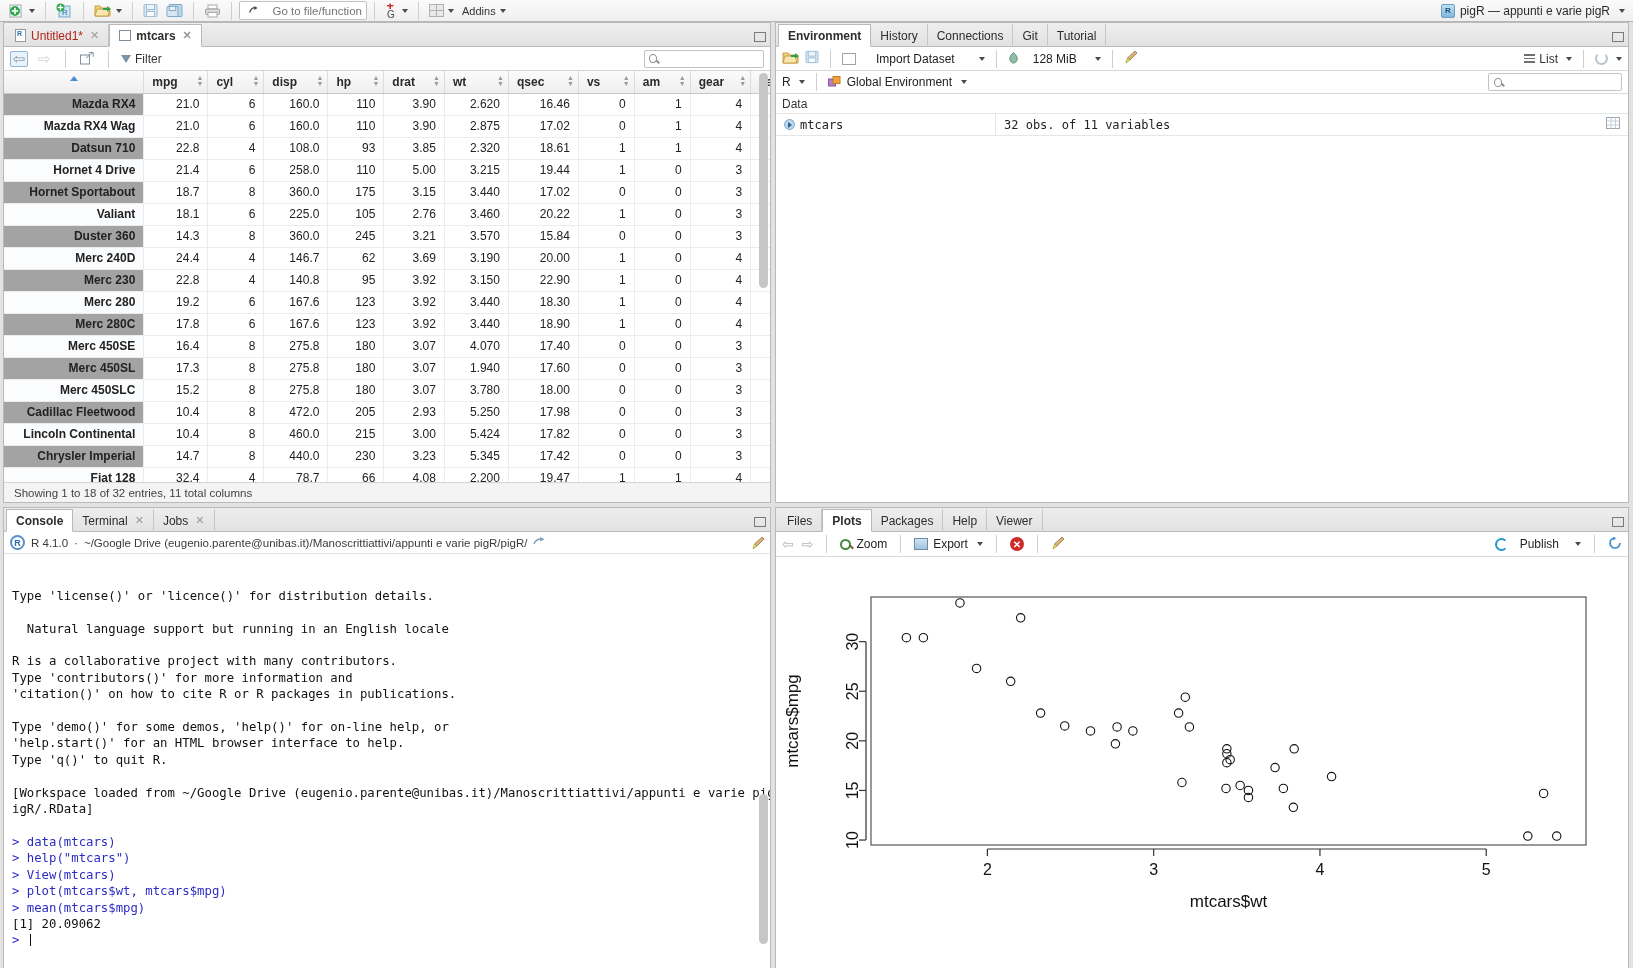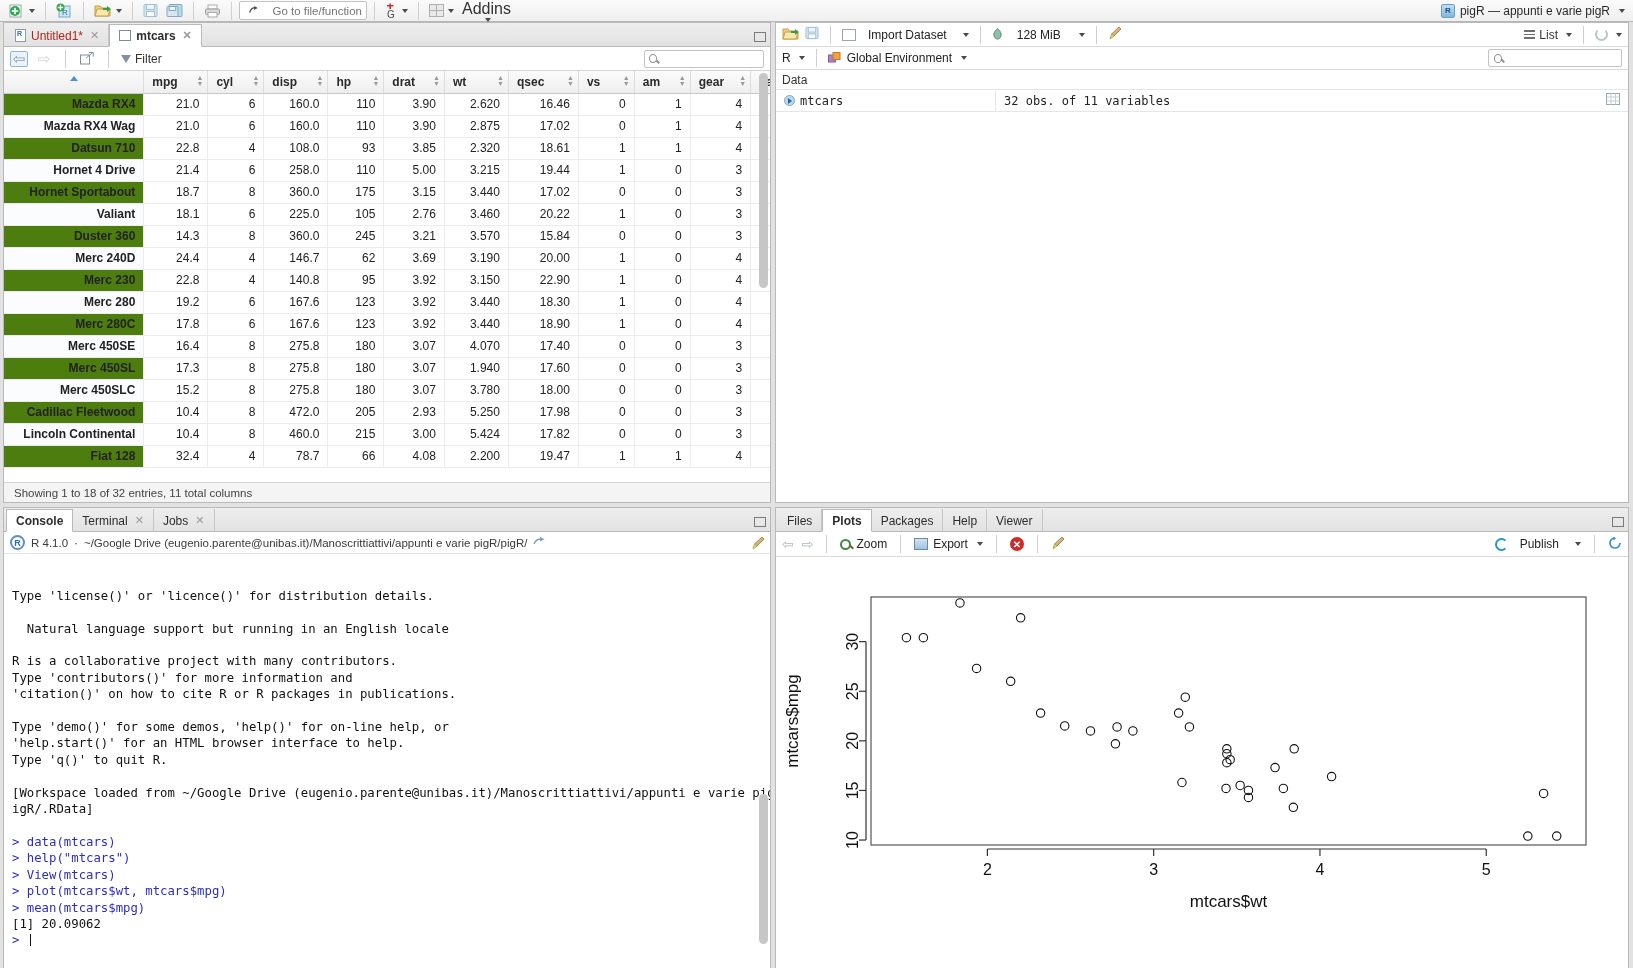--- a/index.html
+++ b/index.html
@@ -22,21 +22,21 @@
     position: relative;
   }
   .tbtn { display:flex; align-items:center; height:21px; padding:0 3px; border-radius:2px; cursor:default; }
   .sep { width:1px; height:18px; background:#cfcfcf; margin:0 5px; }
   .caret { width:0;height:0;border-left:3.5px solid transparent;border-right:3.5px solid transparent;border-top:4px solid #4a4a4a; margin-left:4px; }
   .gotofile {
     width: 128px; height: 19px; background:#fff; border:1px solid #c3c3c3; border-radius:2px;
     display:flex; align-items:center; padding-left:8px; gap:12px; color:#8a8a8a; font-size:11.5px;
   }
   .gotofile input { border:0; outline:0; font-size:11.5px; color:#555; width:100%; font-family:inherit; background:transparent;}
-  .addins { font-size:16px; color:#333; display:flex; align-items:center;flex-direction:column; }
+  .addins { font-size:11px; color:#333; display:flex; align-items:center; }
   .projname { position:absolute; right:8px; display:flex; align-items:center; gap:5px; font-size:12px; color:#2b2b2b;}
   .projicon { width:14px;height:14px;background:linear-gradient(#bfe0f5,#7fb8dd); border:1px solid #6f9ec2; border-radius:2px; display:flex;align-items:center;justify-content:center;font-size:8px;color:#1d4f75;font-weight:bold;}
 
   
   .grid { flex:1; display:flex; gap:4px; padding:0 3px 3px 3px; background:#e2e2e2; }
   .col { display:flex; flex-direction:column; gap:4px; }
   .colL { width: 768px; }
   .colR { width: 854px; }
   .panel { background:#fff; border:1px solid #b9b9b9; display:flex; flex-direction:column; overflow:hidden; }
 
@@ -79,21 +79,21 @@
   .dv-scroll { flex:1; overflow:hidden; position:relative; background:#fff; }
   table.dv { border-collapse:collapse; width:808px; font-size:12px; table-layout:fixed;}
   table.dv th {
     background:linear-gradient(#fbfbfb,#eeeeee); border-bottom:1px solid #c8c8c8; border-right:1px solid #dcdcdc;
     font-weight:bold; font-size:12px; color:#2a2a2a; height:22px; text-align:left; padding:0 8px; position:relative; white-space:nowrap;
   }
   table.dv th.rowname { text-align:right; }
   table.dv th .sorter { position:absolute; right:4px; top:4px; font-size:7px; color:#9a9a9a; line-height:6px;}
   table.dv th .sortasc { position:absolute; left:50%; top:5px; transform:translateX(-50%); width:0;height:0;border-left:4px solid transparent;border-right:4px solid transparent;border-bottom:5px solid #4b8fd0;}
   table.dv td { border-bottom:1px solid #ececec; border-right:1px solid #ececec; height:22px; padding:0 8px; text-align:right; white-space:nowrap;}
-  table.dv td.rowname { font-weight:bold; text-align:right; background:#4d7c0f; }
+  table.dv td.rowname { font-weight:bold; text-align:right; background:#a3a3a3; }
   table.dv tr:nth-child(even) td.rowname { background:#fbfcfd; }
   .dv-vscroll { position:absolute; right:2px; top:2px; width:9px; height:370px; }
   .dv-vscroll .thumb { width:9px; height:215px; background:#c6c6c6; border-radius:5px; }
   .dv-status { height:20px; border-top:1px solid #d4d4d4; background:#f4f4f4; display:flex; align-items:center; padding:0 10px; font-size:11.5px; color:#444;}
 
   
   .console-head { height:22px; display:flex; align-items:center; padding:0 6px; gap:6px; font-size:11.5px; border-bottom:1px solid #e4e4e4; background:#fff;}
   .rball { width:15px;height:15px;border-radius:50%;border:2px solid #5b8fc9;display:flex;align-items:center;justify-content:center;font-size:9px;font-weight:bold;color:#2b6cb0;}
   .console-path { color:#3a3a3a; }
   .console-body { flex:1; overflow:hidden; padding:1px 6px 0 8px; font-family:"DejaVu Sans Mono","Liberation Mono",monospace; font-size:12.3px; line-height:16.4px; white-space:pre; position:relative; background:#fff;}
@@ -530,20 +530,34 @@
                   <td>215</td>
                   <td>3.00</td>
                   <td>5.424</td>
                   <td>17.82</td>
                   <td>0</td>
                   <td>0</td>
                   <td>3</td>
                   <td>4</td>
                 </tr>
                 <tr>
+                  <td class="rowname">Chrysler Imperial</td>
+                  <td>14.7</td>
+                  <td>8</td>
+                  <td>440.0</td>
+                  <td>230</td>
+                  <td>3.23</td>
+                  <td>5.345</td>
+                  <td>17.42</td>
+                  <td>0</td>
+                  <td>0</td>
+                  <td>3</td>
+                  <td>4</td>
+                </tr>
+                <tr>
                   <td class="rowname">Fiat 128</td>
                   <td>32.4</td>
                   <td>4</td>
                   <td>78.7</td>
                   <td>66</td>
                   <td>4.08</td>
                   <td>2.200</td>
                   <td>19.47</td>
                   <td>1</td>
                   <td>1</td>
@@ -601,38 +615,59 @@
         <div class="console-body">
           <div id="console-lines"><div class="cl-out">Type 'license()' or 'licence()' for distribution details.</div><div class="cl-out">&nbsp;</div><div class="cl-out">  Natural language support but running in an English locale</div><div class="cl-out">&nbsp;</div><div class="cl-out">R is a collaborative project with many contributors.</div><div class="cl-out">Type 'contributors()' for more information and</div><div class="cl-out">'citation()' on how to cite R or R packages in publications.</div><div class="cl-out">&nbsp;</div><div class="cl-out">Type 'demo()' for some demos, 'help()' for on-line help, or</div><div class="cl-out">'help.start()' for an HTML browser interface to help.</div><div class="cl-out">Type 'q()' to quit R.</div><div class="cl-out">&nbsp;</div><div class="cl-out">[Workspace loaded from ~/Google Drive (eugenio.parente@unibas.it)/Manoscrittiattivi/appunti e varie pigR/p</div><div class="cl-out">igR/.RData]</div><div class="cl-out">&nbsp;</div><div class="cl-cmd">&gt; data(mtcars)</div><div class="cl-cmd">&gt; help("mtcars")</div><div class="cl-cmd">&gt; View(mtcars)</div><div class="cl-cmd">&gt; plot(mtcars$wt, mtcars$mpg)</div><div class="cl-cmd">&gt; mean(mtcars$mpg)</div><div class="cl-out">[1] 20.09062</div><div class="cl-cmd">&gt; <span class="cursor"></span></div></div>
           <div class="cons-vscroll"><div class="thumb"></div></div>
         </div>
       </div>
     </div>
 
     <div class="col colR">
 
       <div class="panel" style="height:481px;">
+        <div class="tabbar">
+          <div class="tab active">
+              <span>Environment</span>
+            </div>
+          <div class="tab">
+              <span>History</span>
+            </div>
+          <div class="tab">
+              <span>Connections</span>
+            </div>
+          <div class="tab">
+              <span>Git</span>
+            </div>
+          <div class="tab">
+              <span>Tutorial</span>
+            </div>
+          <div class="panctrls">
+            <span class="mini"><span class="bar"></span></span>
+            <span class="maxi"><span class="top"></span></span>
+          </div>
+        </div>
 
         <div class="env-tb">
           <span>
             <svg width="17" height="14" viewBox="0 0 17 14">
                 <path d="M1 3 h5 l1.5 2 H16 v8 H1 Z" fill="#f2cf7a" stroke="#c49f46"></path>
                 <path d="M3 6 h13 l-2 7 H1 Z" fill="#fbe6ae" stroke="#c49f46"></path>
                 <path d="M9 5 l4 0 l0 -2 l3.5 3 l-3.5 3 l0 -2 l-4 0 Z" fill="#2f9e4f"></path>
               </svg>
           </span>
           <span>
             <svg width="14" height="14" viewBox="0 0 15 15">
                 <rect x="1" y="1.5" width="13" height="12" rx="1" fill="#d7e6f0" stroke="#9fc0d6"></rect>
                 <rect x="3.5" y="1.5" width="8" height="5" fill="#eef5fa" stroke="#9fc0d6"></rect>
                 <rect x="3.5" y="8.5" width="8" height="5" fill="#f7fbfe" stroke="#9fc0d6"></rect>
               </svg>
           </span>
           <span class="sep"></span>
-          <span style="display:flex;align-items:center;gap:12px;">
+          <span style="display:flex;align-items:center;gap:20px;">
             <span class="envgridicon"><span class="r"></span><span class="r"></span></span>
             <span>Import Dataset</span>
             <span class="caret"></span>
           </span>
           <span class="sep"></span>
           <span style="display:flex;align-items:center;gap:14px;">
             <svg width="11" height="13" viewBox="0 0 11 13">
                 <path d="M5.5 0.5 C9 4 10 6 8.5 9 C7 11.8 4 11.8 2.5 9 C1 6 2 4 5.5 0.5 Z" fill="#8fbfa8" stroke="#5f8f7a"></path>
               </svg>
             <span>128 MiB</span>

